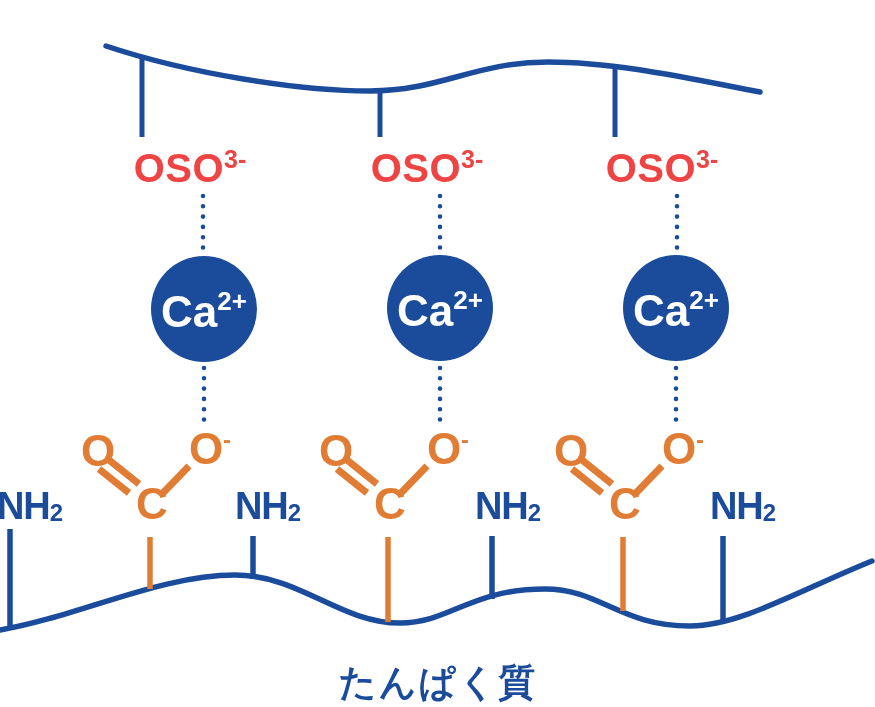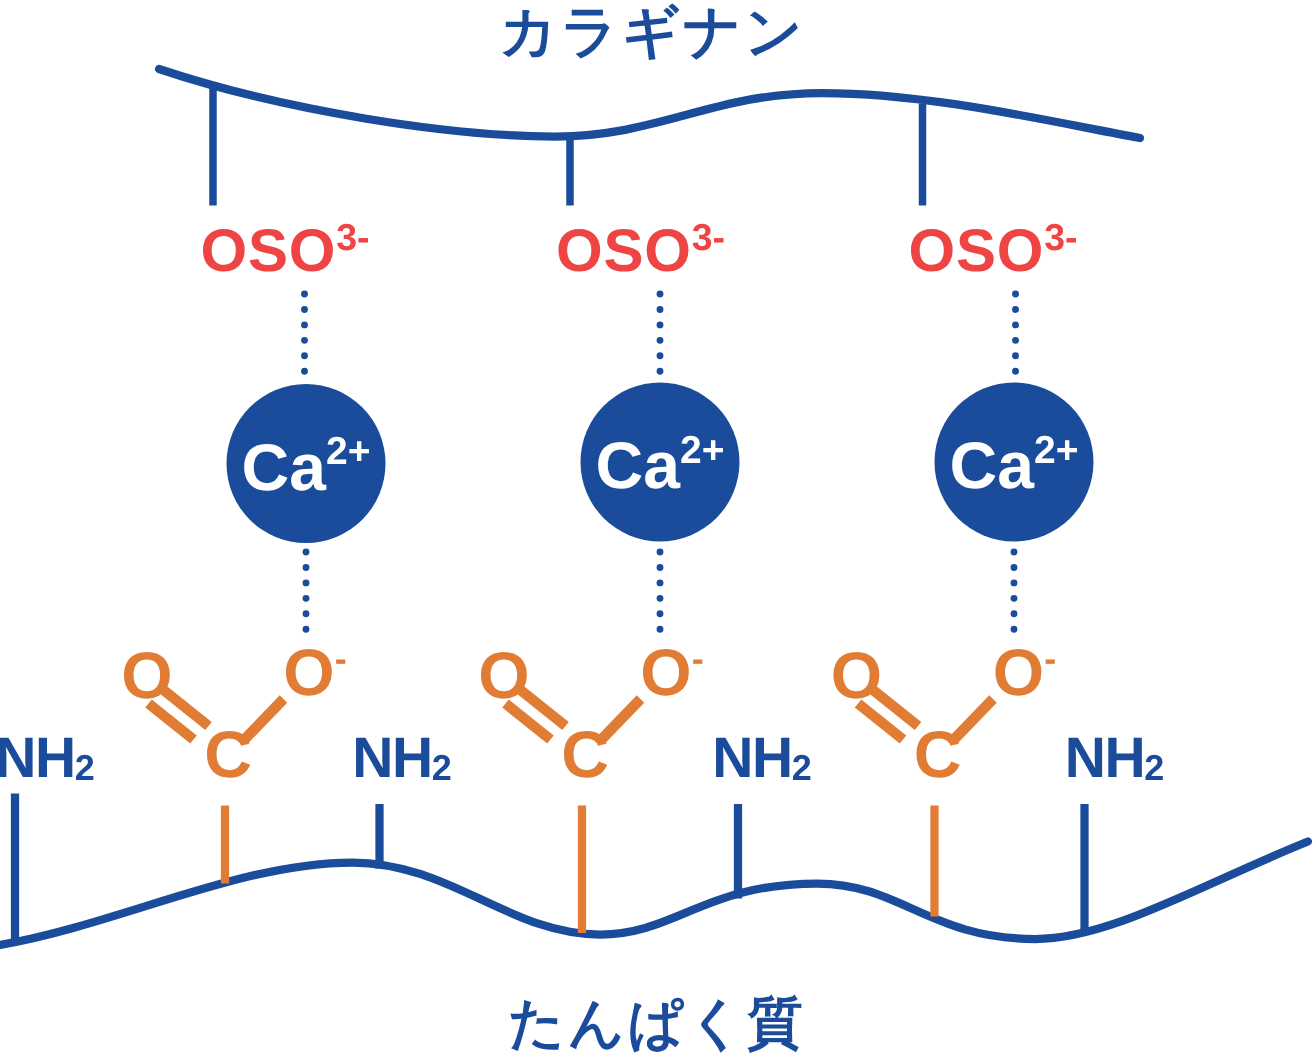--- a/index.html
+++ b/index.html
@@ -60,21 +60,20 @@
     <line x1="572" y1="469" x2="602" y2="493" stroke="#E07C33" stroke-width="7"></line>
     <line x1="662" y1="466" x2="635" y2="494" stroke="#E07C33" stroke-width="7"></line>
     <line x1="623" y1="537" x2="623" y2="611" stroke="#E07C33" stroke-width="5.5"></line>
 
     <line x1="10" y1="529" x2="10" y2="628" stroke="#1B4C9B" stroke-width="5.5"></line>
     <line x1="253" y1="536" x2="253" y2="579" stroke="#1B4C9B" stroke-width="5.5"></line>
     <line x1="492" y1="536" x2="492" y2="599" stroke="#1B4C9B" stroke-width="5.5"></line>
     <line x1="723" y1="536" x2="723" y2="622" stroke="#1B4C9B" stroke-width="5.5"></line>
   </svg>
 
-  <div class="lbl jp" style="left:435px;top:22px;">カラギナン</div>
 
   <div class="lbl oso" style="left:190px;top:167px;"><span>OSO</span><span class="sup">3-</span></div>
   <div class="lbl oso" style="left:427px;top:167px;"><span>OSO</span><span class="sup">3-</span></div>
   <div class="lbl oso" style="left:662px;top:167px;"><span>OSO</span><span class="sup">3-</span></div>
 
   <div class="lbl ca" style="left:204px;top:311px;"><span>Ca</span><span class="sup">2+</span></div>
   <div class="lbl ca" style="left:440px;top:310px;"><span>Ca</span><span class="sup">2+</span></div>
   <div class="lbl ca" style="left:676px;top:310px;"><span>Ca</span><span class="sup">2+</span></div>
 
   <div class="lbl carbo" style="left:98px;top:451px;">O</div>

